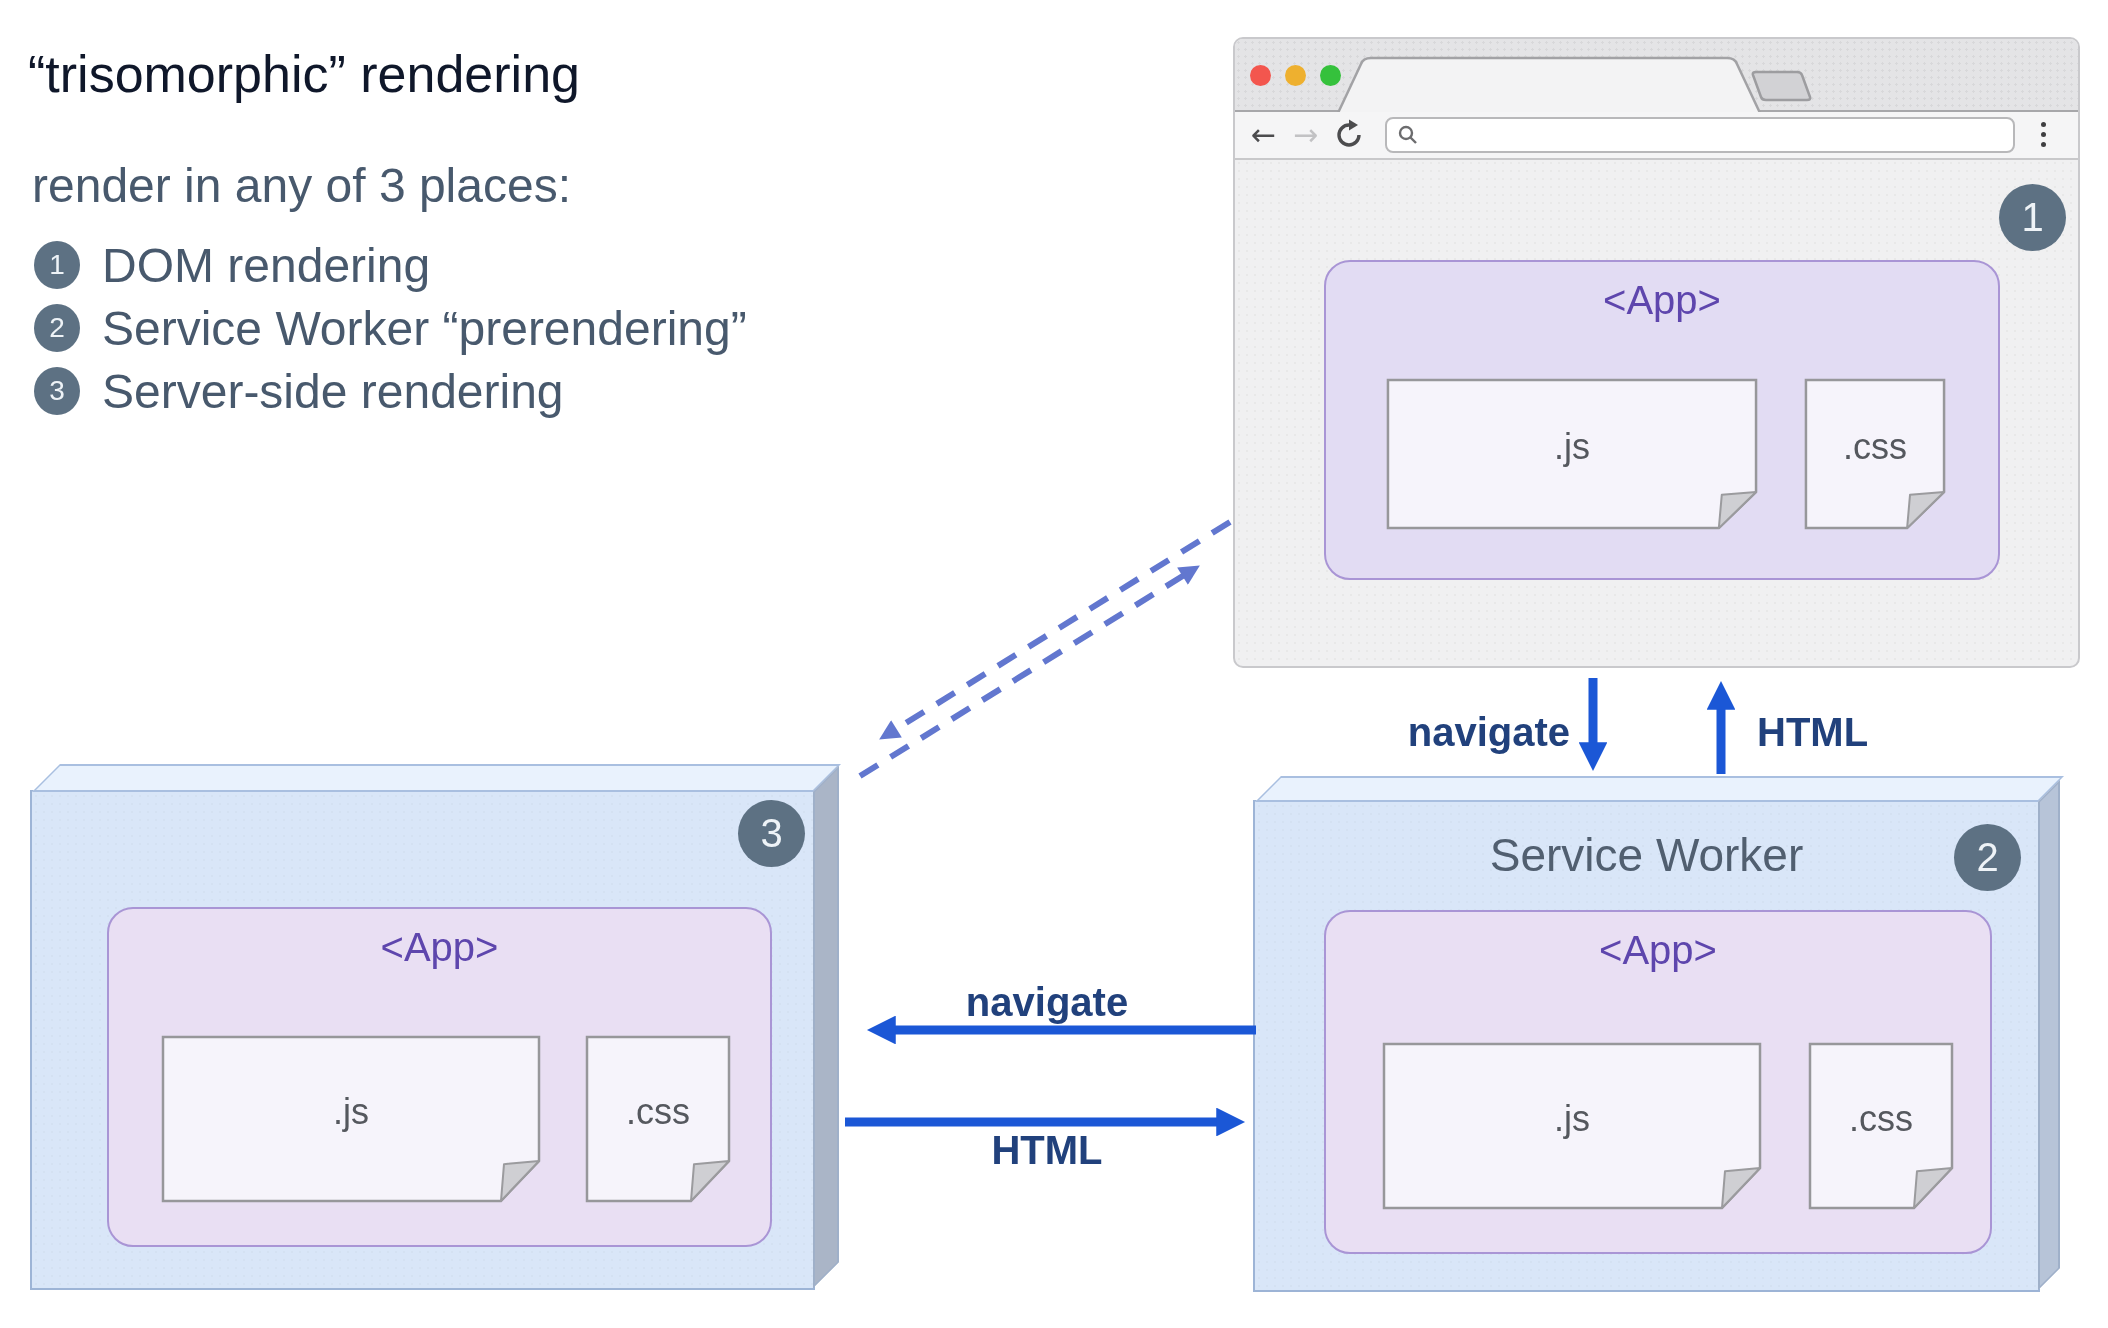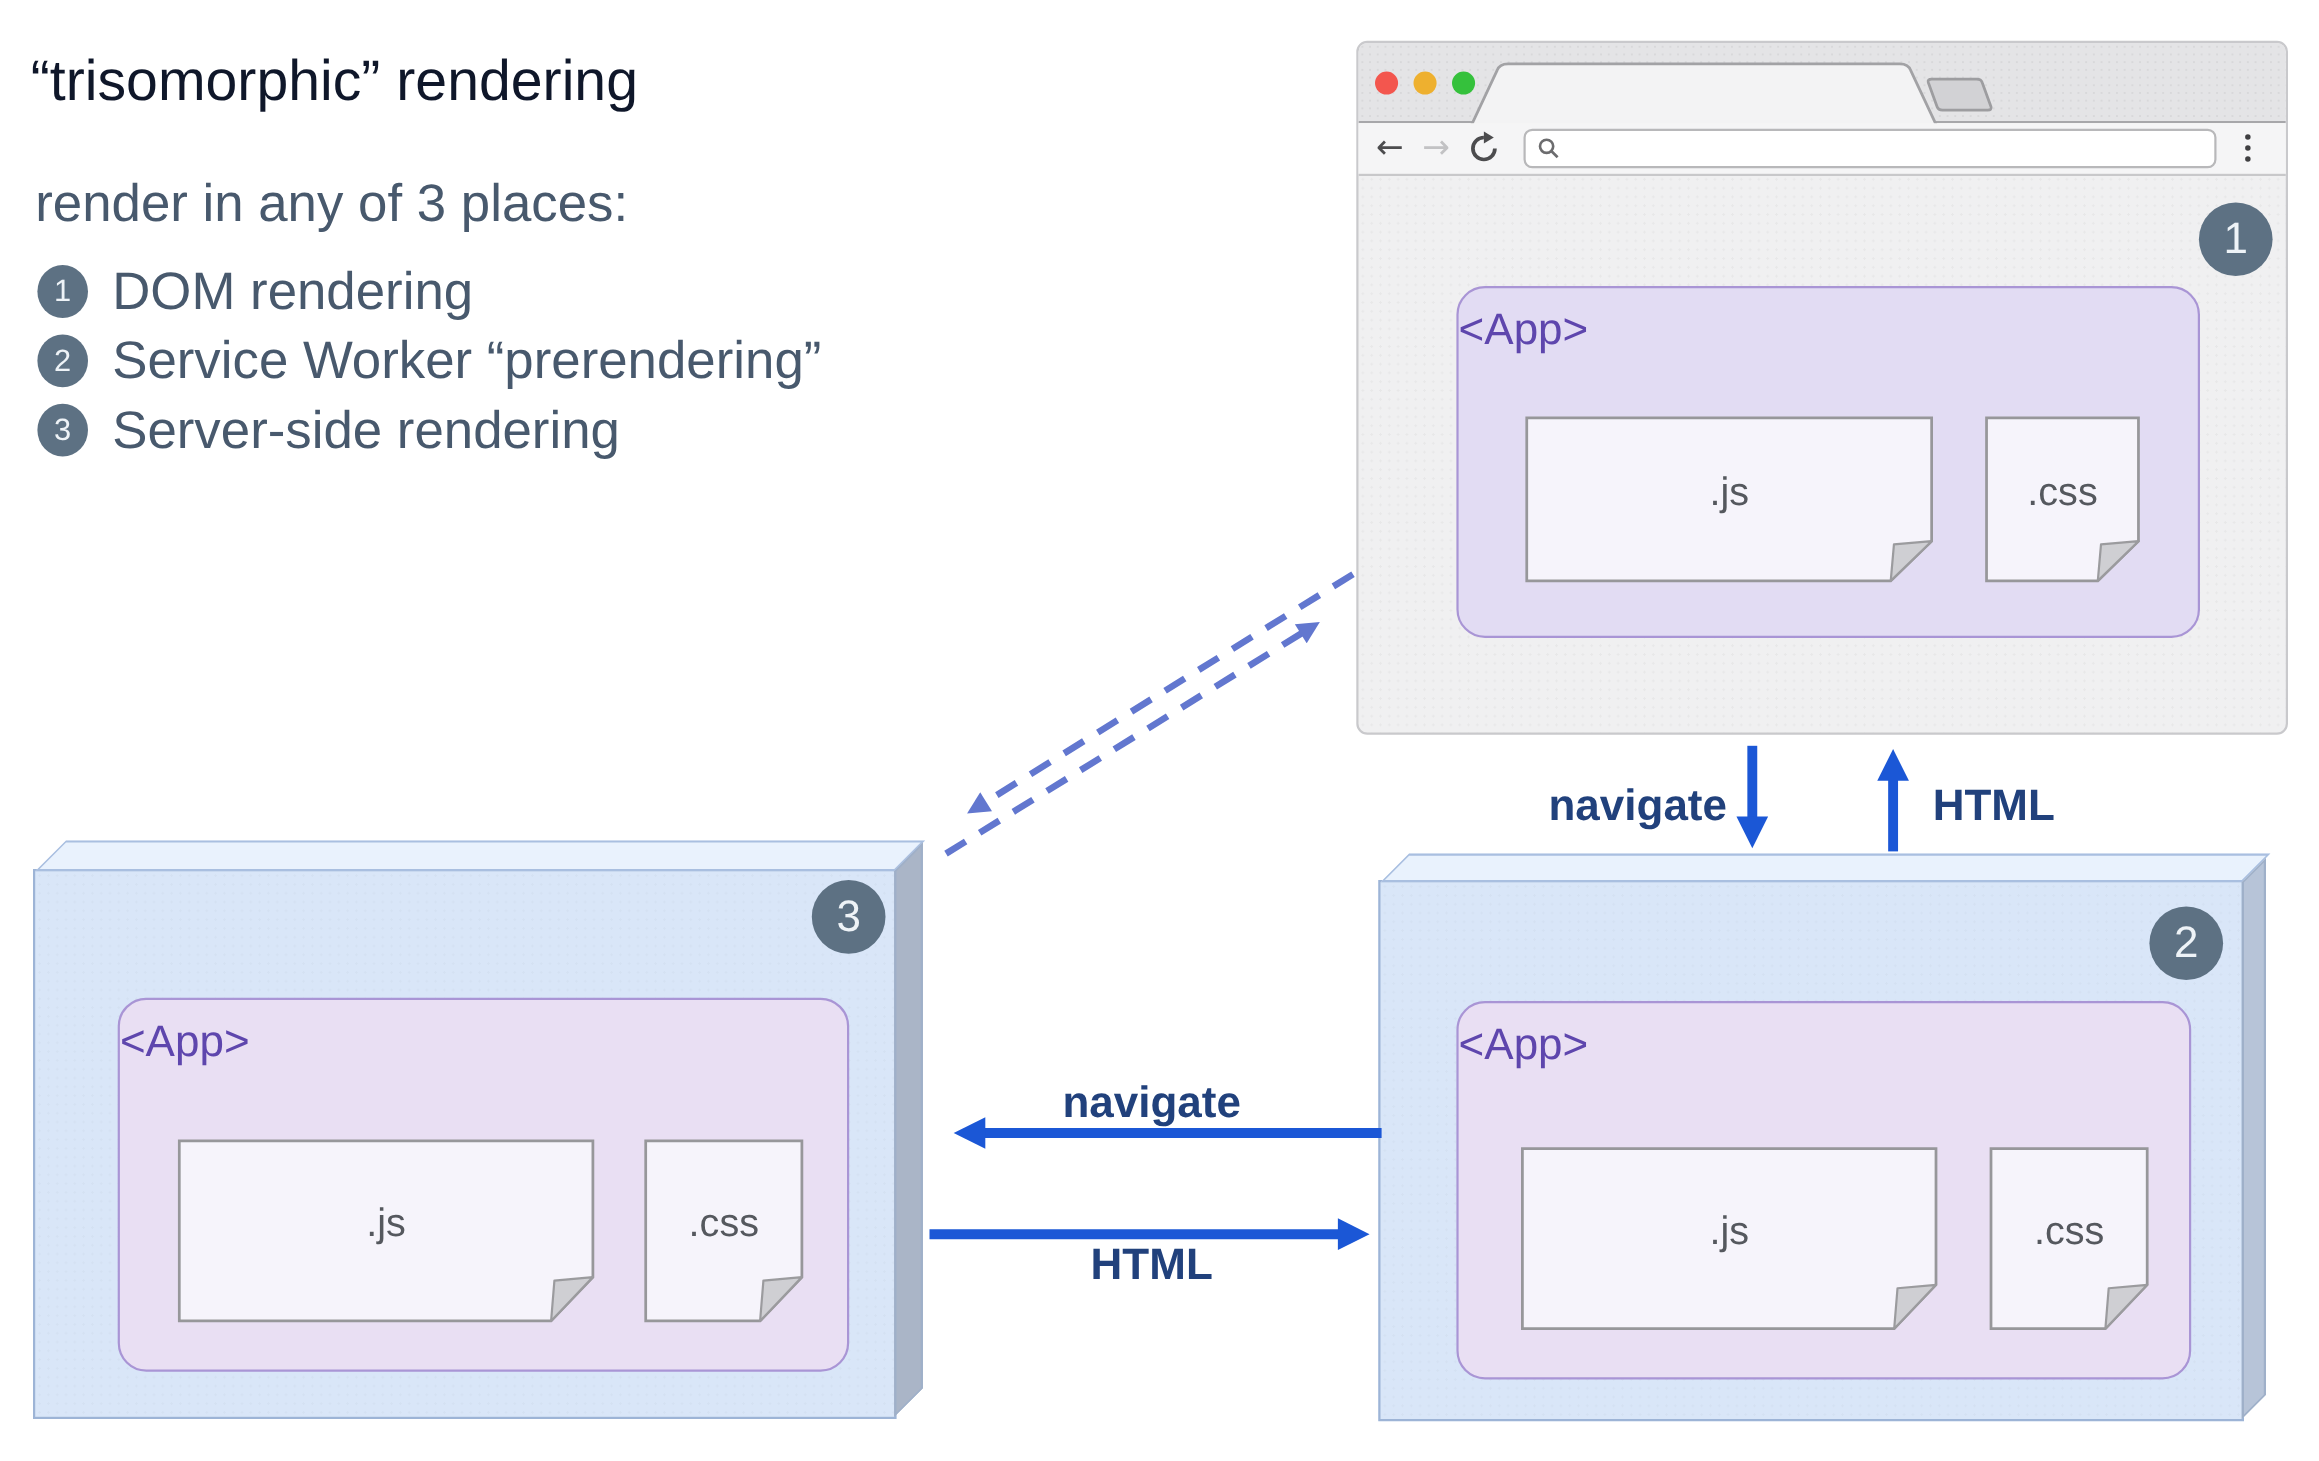--- a/index.html
+++ b/index.html
@@ -65,21 +65,21 @@
     background:#5d7183; color:#eef3f7; font-size:40px;
     display:flex; align-items:center; justify-content:center; z-index:4;
   }
 
   
   .appbox {
     border:2px solid #a995d5; border-radius:26px; box-sizing:border-box; z-index:2;
   }
   .appbox.tint-a { background:#e2dcf3; }
   .appbox.tint-b { background:#e9dff3; }
-  .app-title { left:0; right:0; top:16px; text-align:left; font-size:40px; color:#5e46ad; }
+  .app-title { left:0; right:0; top:16px; text-align:center; font-size:40px; color:#5e46ad; }
   .doc { z-index:3;text-decoration:underline; }
   .doc svg { position:absolute; inset:0; width:100%; height:100%; }
   .doc .doc-label {
     position:absolute; inset:0 0 14px 0; display:flex; align-items:center; justify-content:center;
     font-size:36px; color:#55585e;
   }
 
   
   .box3d {
     background:#d9e6f8; border:2px solid #9db4d6; box-sizing:border-box; z-index:1;
@@ -198,20 +198,21 @@
           <path d="M106,158 L144,120 L109,123 Z" fill="#cfcfd3" stroke="#9b9b9e" stroke-width="2" stroke-linejoin="round" vector-effect="non-scaling-stroke"></path>
         </svg>
         <span class="doc-label">.css</span>
       </div>
     </div>
   </div>
 
   <div class="abs box3d" style="left:1253px; top:800px; width:787px; height:492px;">
     <div class="face-top" style="top:-26px; height:26px;"></div>
     <div class="face-right" style="width:22px; background:#b7c4d8;"></div>
+    <div class="abs box-title" style="top:26px;">Service Worker</div>
     <div class="abs num-badge" style="left:699px; top:22px;">2</div>
 
     <div class="abs appbox tint-b" style="left:69px; top:108px; width:668px; height:344px;">
       <div class="abs app-title">&lt;App&gt;</div>
       <div class="abs doc" style="left:56px; top:130px; width:380px; height:168px;">
         <svg viewBox="0 0 380 160" preserveAspectRatio="none">
           <path d="M2,2 L378,2 L378,120 L340,158 L2,158 Z" fill="#f6f4fb" stroke="#97979a" stroke-width="2.5" vector-effect="non-scaling-stroke"></path>
           <path d="M340,158 L378,120 L343,123 Z" fill="#cfcfd3" stroke="#9b9b9e" stroke-width="2" stroke-linejoin="round" vector-effect="non-scaling-stroke"></path>
         </svg>
         <span class="doc-label">.js</span>

